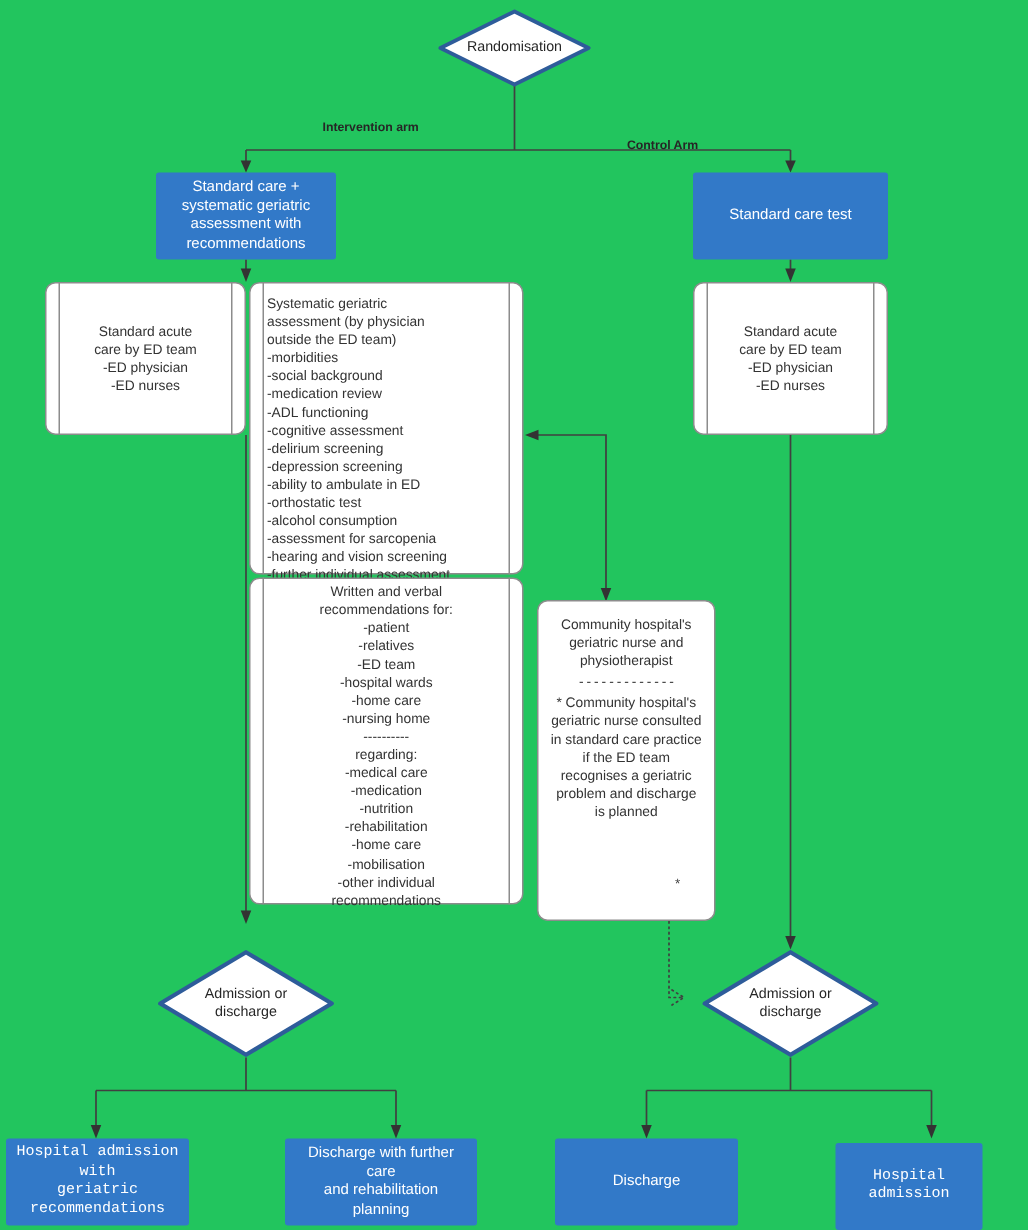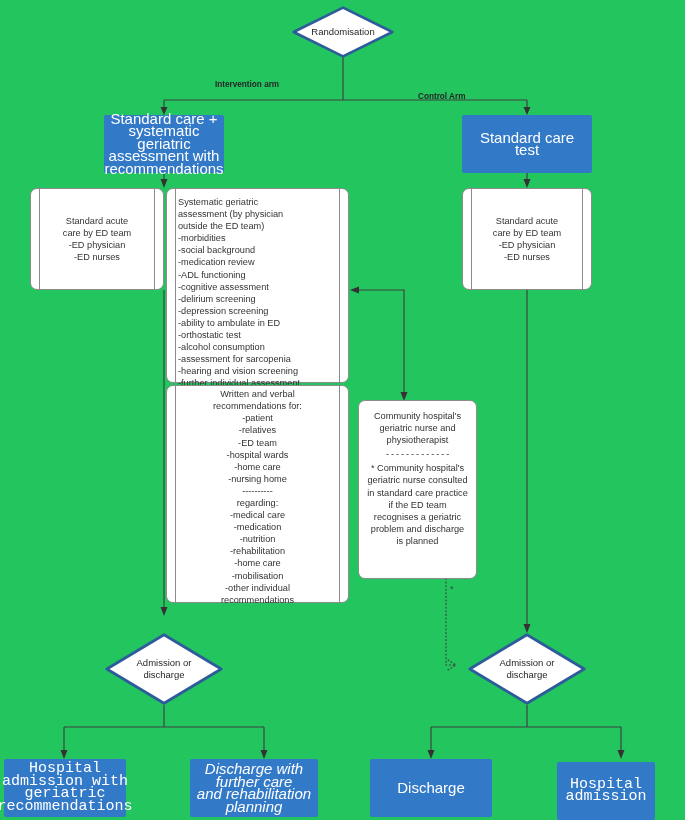--- a/index.html
+++ b/index.html
@@ -33,21 +33,21 @@
   
   .bluebox{
     position:absolute;
     background:#3279c8;
     border-radius:2px;
     display:flex;
     align-items:center;
     justify-content:center;
     text-align:center;
     color:#ffffff;
-    font-size:15px;
+    font-size:10px;
     line-height:12.5px;
     padding:4px 6px;
     box-sizing:border-box;
   }
 
   
   .procbox{
     position:absolute;
     border:1px solid #8c8c8c;
     border-radius:7px;
@@ -253,21 +253,21 @@
     <span class="bar l"></span>
     <span class="bar r"></span>
     <div class="inner">
       <div class="ptext">Standard acute
 care by ED team
 -ED physician
 -ED nurses</div>
     </div>
   </div>
 
-  <div class="plainbox" style="left:358px;top:400px;width:119px;height:179px;flex-direction:column;justify-content:flex-start;padding-top:9px;">
+  <div class="plainbox" style="left:358px;top:400px;width:119px;height:214px;flex-direction:column;justify-content:flex-start;padding-top:9px;">
     <div class="ptext">Community hospital's
 geriatric nurse and
 physiotherapist</div>
     <div class="ptext" style="letter-spacing:-0.3px;margin:2px 0 2px 0;">- - - - - - - - - - - - -</div>
     <div class="ptext">*  Community hospital's
 geriatric nurse consulted
 in standard care practice
 if the ED team
 recognises a geriatric
 problem and discharge
@@ -291,21 +291,21 @@
     <span class="dlabel" style="white-space:pre-line;">Admission or
 discharge</span>
   </div>
 
   <div class="bluebox" style="left:4px;top:759px;width:122px;height:58px;">
     <span style="white-space:pre-line;font-family:Liberation Mono, monospace;">Hospital admission with
 geriatric recommendations</span>
   </div>
 
   <div class="bluebox" style="left:190px;top:759px;width:128px;height:58px;">
-    <span style="white-space:pre-line;font-style:italic;">Discharge with further care
+    <span style="white-space:pre-line;">Discharge with further care
 and rehabilitation planning</span>
   </div>
 
   <div class="bluebox" style="left:370px;top:759px;width:122px;height:58px;">
     <span style="white-space:pre-line;">Discharge</span>
   </div>
 
   <div class="bluebox" style="left:557px;top:762px;width:98px;height:58px;font-family:Liberation Mono, monospace;">
     <span style="white-space:pre-line;">Hospital admission</span>
   </div>

